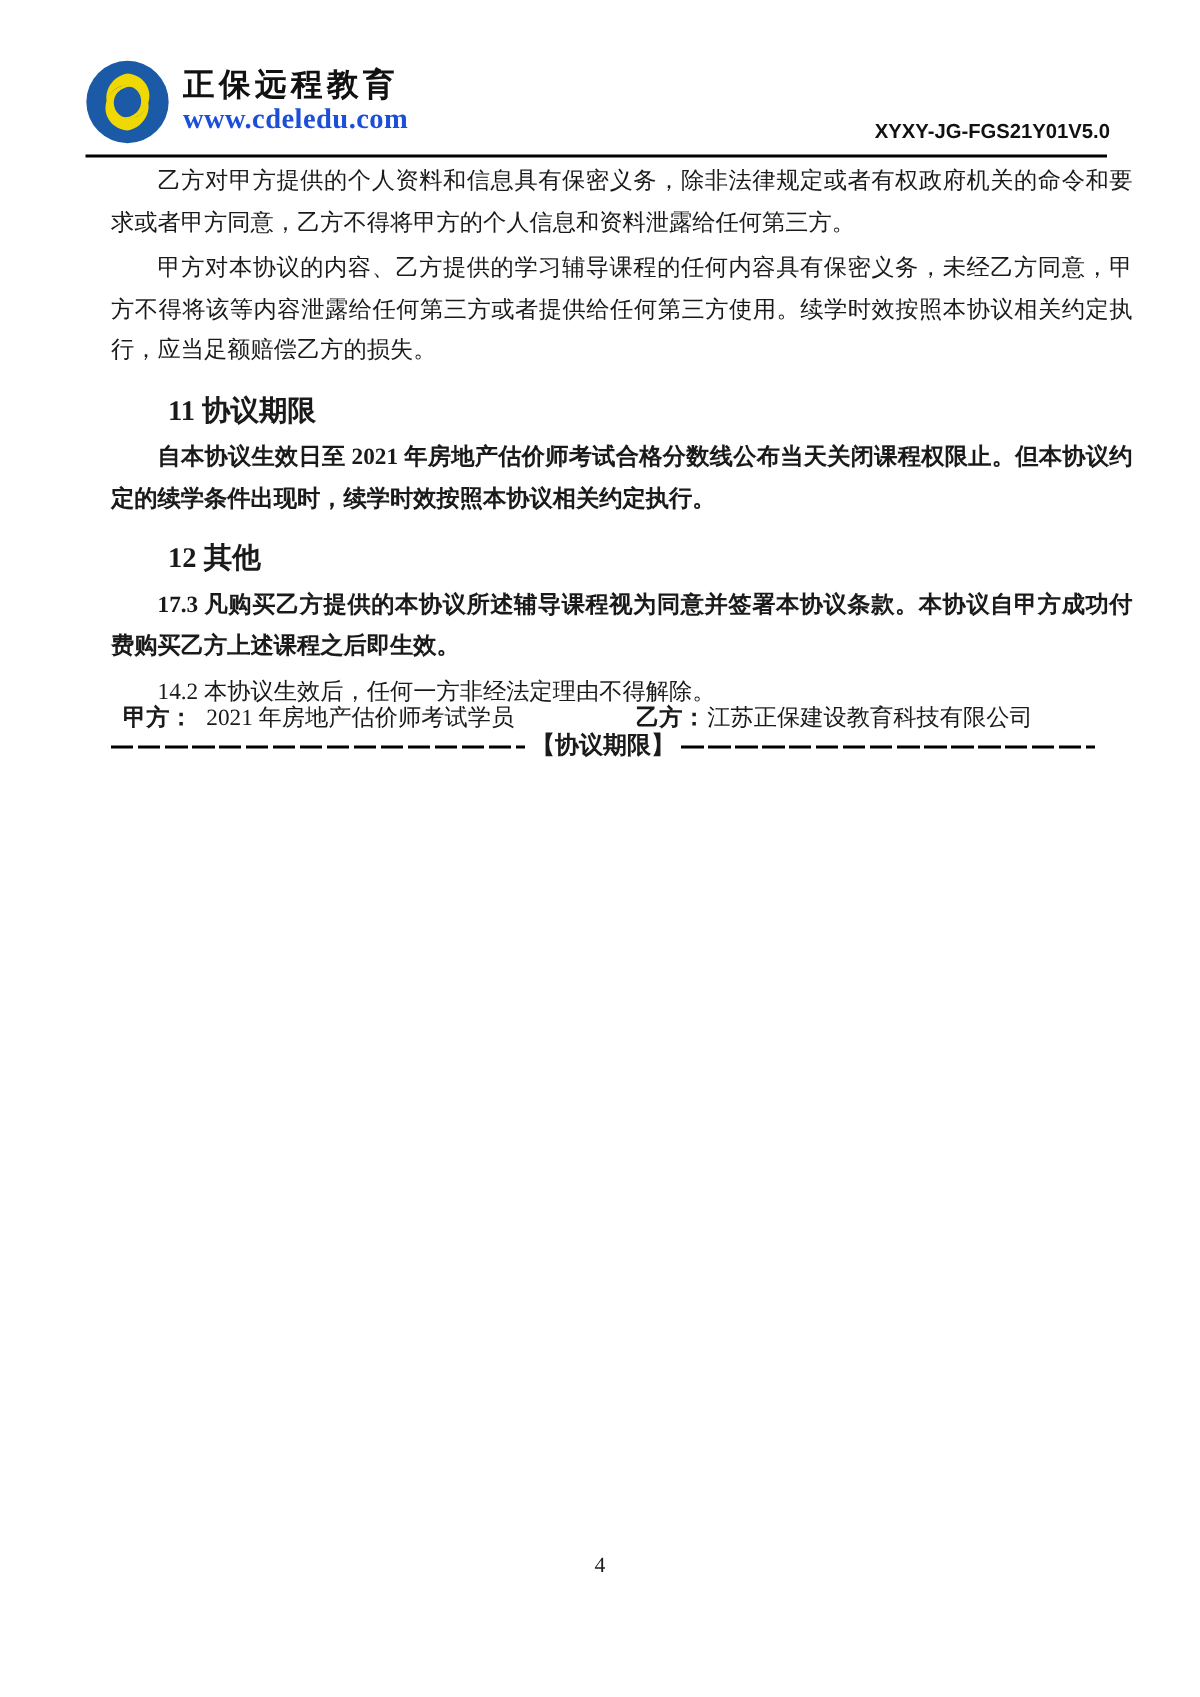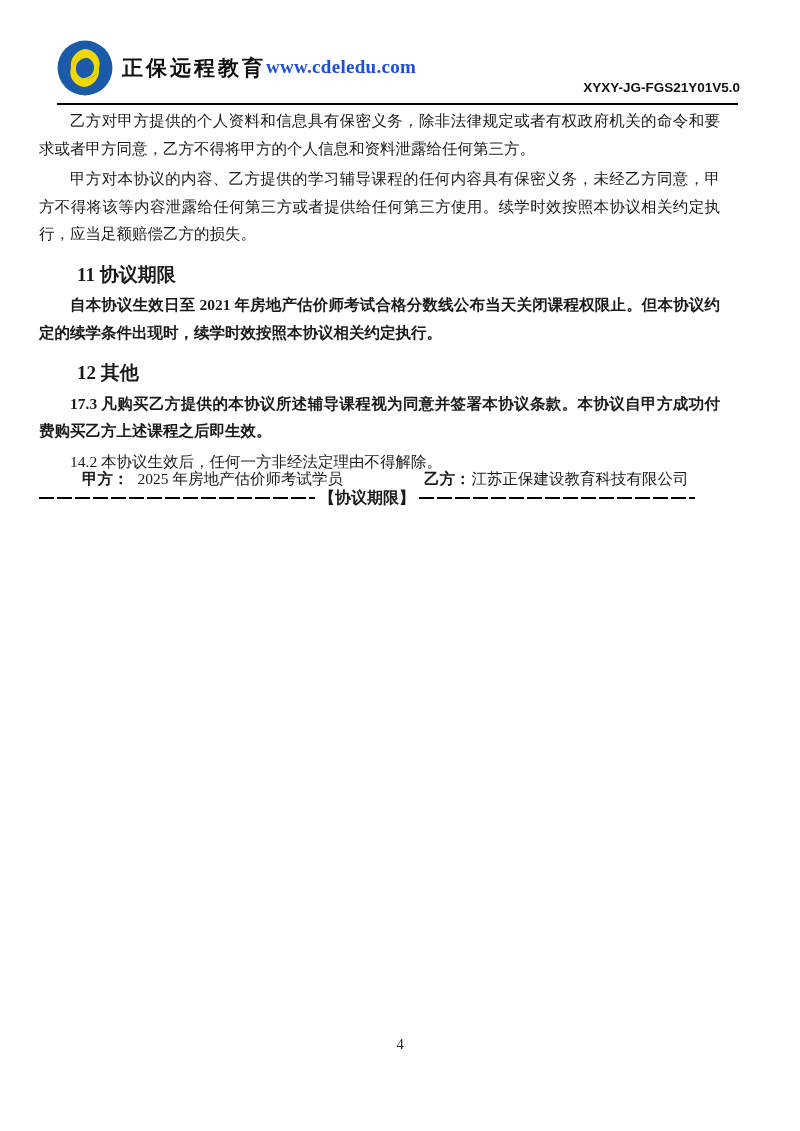--- a/index.html
+++ b/index.html
@@ -11,40 +11,40 @@
     font-family:"Liberation Serif","DejaVu Serif",serif;
     overflow:hidden;
   }
   
   .header {
     position:absolute; top:40px; left:57px; right:60px;
     display:flex; justify-content:space-between; align-items:flex-end;
   }
   .brand { display:flex; align-items:center; gap:9px; }
   .logo-icon { width:56px; height:56px; display:block; }
-  .brand-text { display:flex; flex-direction:row; line-height:1.15;justify-content:center; }
+  .brand-text { display:flex; flex-direction:column; line-height:1.15;justify-content:center; }
   .brand-name {
     font-family:"Liberation Sans","DejaVu Sans",sans-serif;
     font-weight:bold; font-size:21px; letter-spacing:3px; color:#111;
   }
   .brand-url {
     font-family:Liberation Serif, serif;
     font-weight:bold; font-size:19px; color:#1d4ed8; letter-spacing:0.3px;
   }
   .doc-code {
     font-family:"Liberation Sans","DejaVu Sans",sans-serif;
     font-weight:bold; font-size:13.5px; color:#111; padding-bottom:1px;
   }
   .header-rule {
     position:absolute; top:103px; left:57px; width:681px;
     border-top:2.2px solid #000;
   }
   
   .content {
-    position:absolute; top:107px; left:39px; width:681px;
+    position:absolute; top:107px; left:74px; width:681px;
     font-size:15.5px; line-height:27.5px; text-align:justify;
   }
   .para { margin:0 0 3px 0; text-indent:2em; }
   .section-heading {
     margin:13px 0 3px 0; text-indent:2em;
     font-weight:bold; font-size:19px;
   }
   .bold { font-weight:bold; }
   .divider-row { display:flex; align-items:center; margin-top:9px; width:656px; }
   .divider-dash {
@@ -104,21 +104,21 @@
 
     <div class="divider-row">
       <span class="divider-dash"></span>
       <span class="divider-label">【协议期限】</span>
       <span class="divider-dash"></span>
     </div>
   </div>
 
   <div class="parties">
     <span class="party-a">
-      <span class="party-label">甲方：</span><span class="party-value">2025 年房地产估价师考试学员</span>
+      <span class="party-label">甲方：</span><span class="party-value">2021 年房地产估价师考试学员</span>
     </span>
     <span class="party-b">
       <span class="party-label">乙方：</span><span class="party-value">江苏正保建设教育科技有限公司</span>
     </span>
   </div>
 
   <div class="page-number">4</div>
 
 </div>
 

